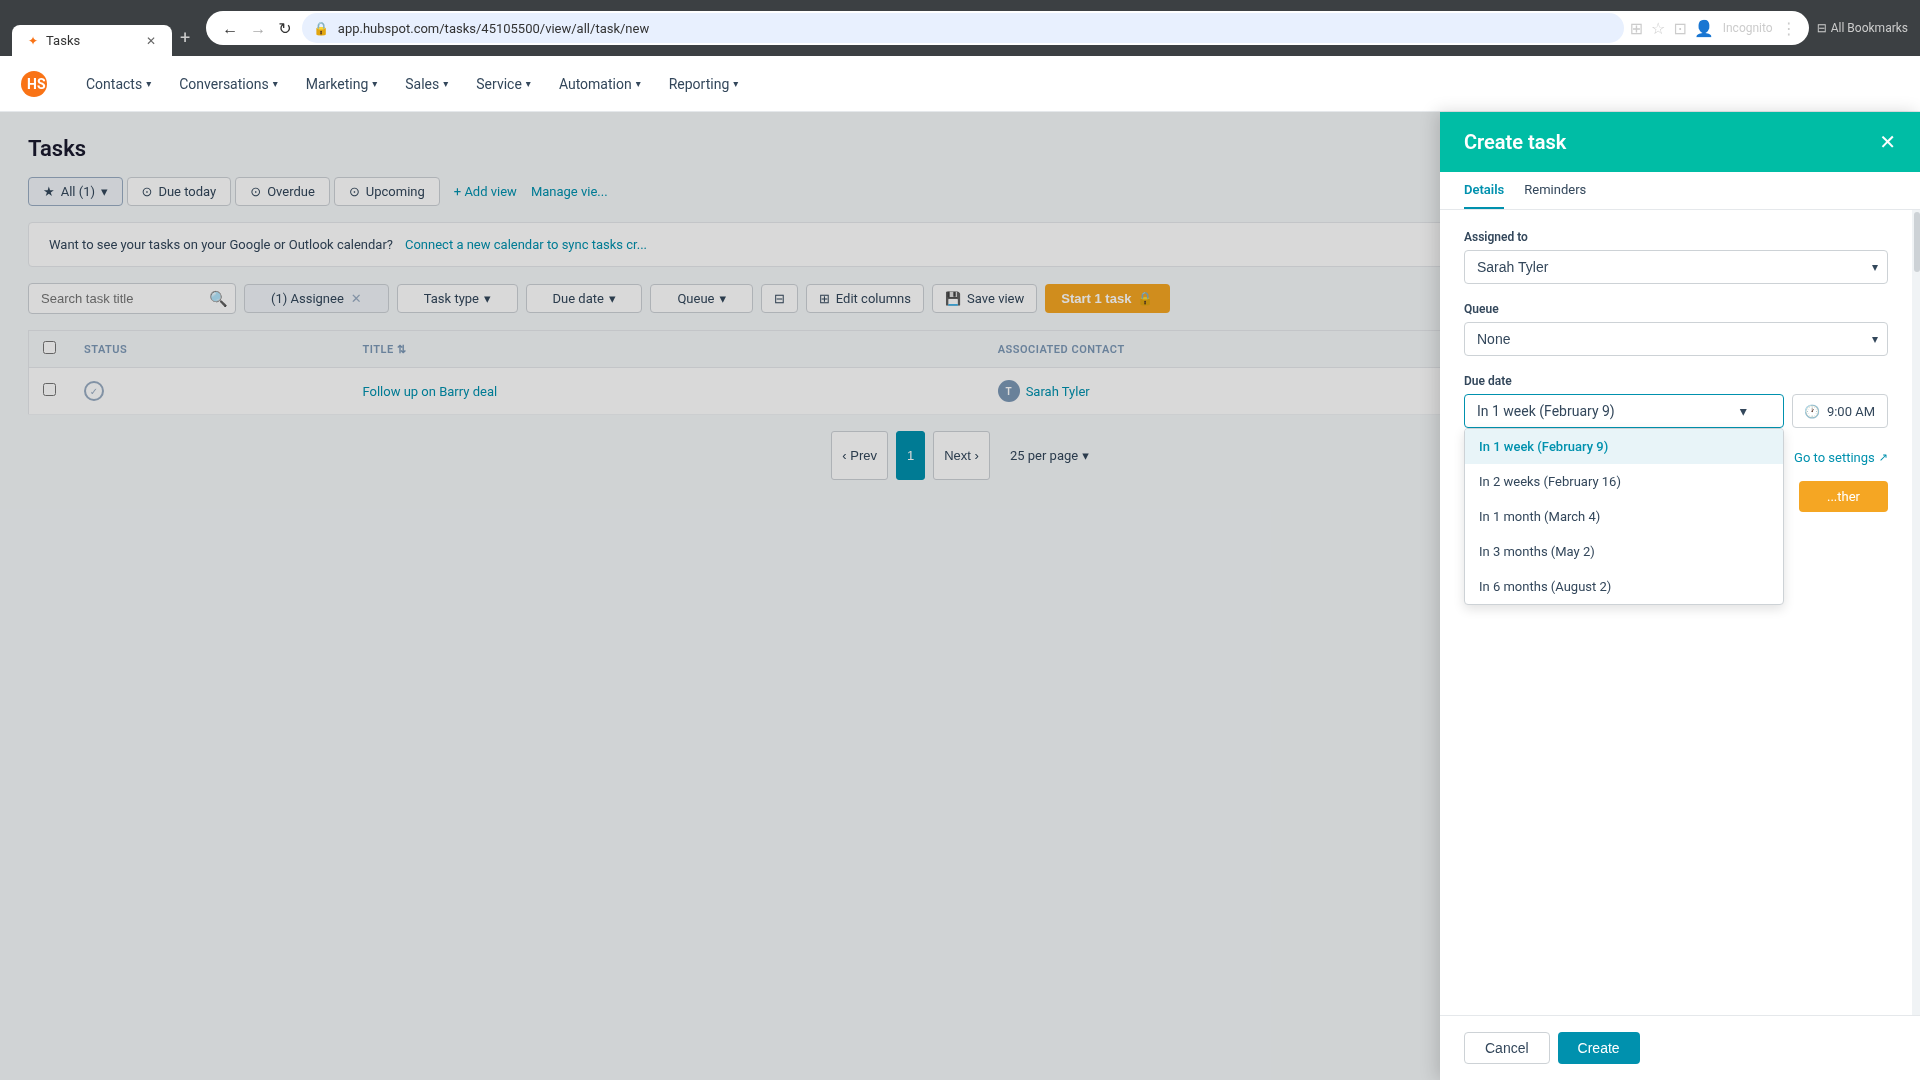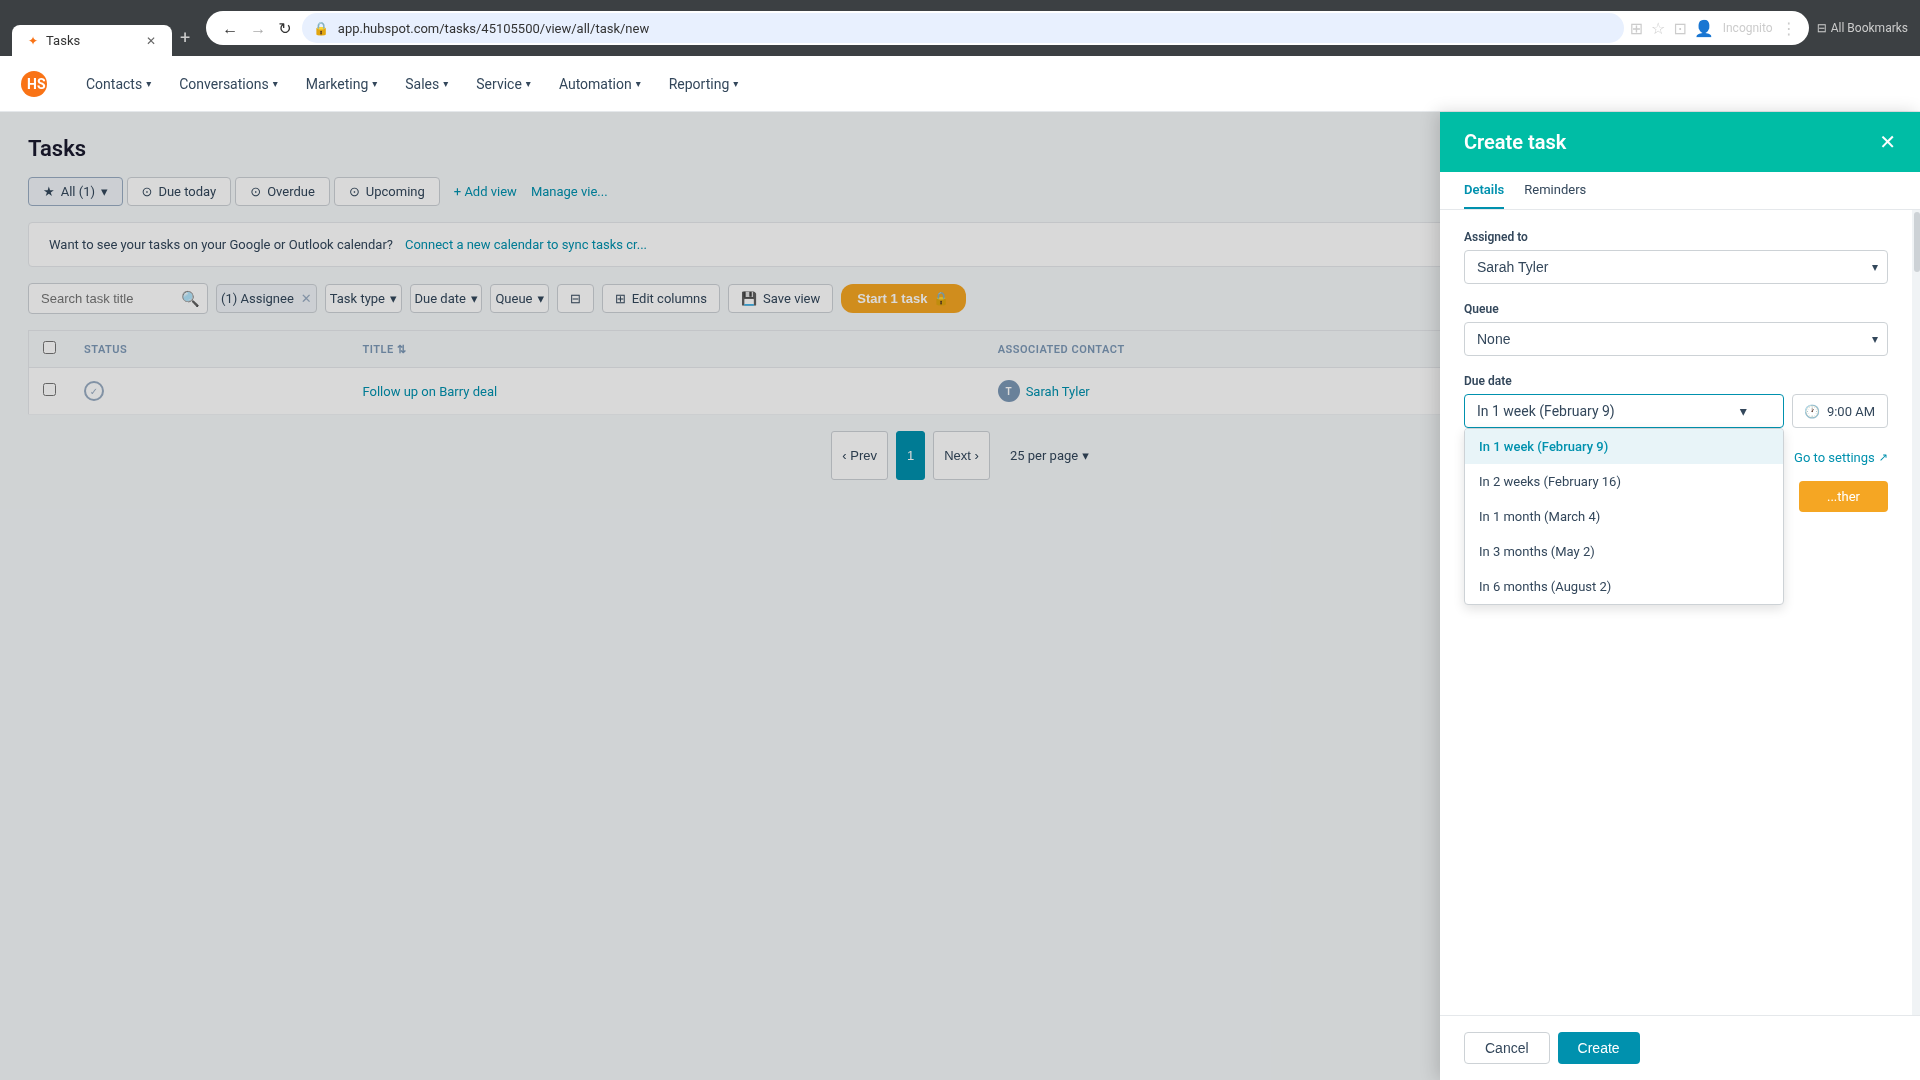--- a/index.html
+++ b/index.html
@@ -39,27 +39,27 @@
     .task-tab-add { color: #0091ae; font-size: 13px; cursor: pointer; display: flex; align-items: center; gap: 4px; padding: 6px 10px; }
     .task-tab-manage { color: #0091ae; font-size: 13px; cursor: pointer; }
 
     
     .calendar-banner { background: #fff; border: 1px solid #e5e8eb; border-radius: 4px; padding: 14px 20px; margin-bottom: 16px; display: flex; align-items: center; gap: 12px; font-size: 13px; color: #33475b; }
     .calendar-banner-link { color: #0091ae; cursor: pointer; }
 
     
     .filter-bar { display: flex; align-items: center; gap: 8px; margin-bottom: 16px; flex-wrap: wrap; }
     .search-input-wrap { position: relative; display: flex; align-items: center; }
-    .search-input { border: 1px solid #cdd2d6; border-radius: 4px; padding: 7px 36px 7px 12px; font-size: 13px; color: #33475b; width: 180px; outline: none; }
+    .search-input { border: 1px solid #cdd2d6; border-radius: 4px; padding: 7px 36px 7px 12px; font-size: 13px; color: #33475b; width: 208px; outline: none; }
     .search-icon-btn { position: absolute; right: 8px; color: #7c98b6; font-size: 15px; }
-    .filter-btn { display: flex; align-items: center; gap: 5px; padding: 6px 4px; border: 1px solid #cdd2d6; border-radius: 4px; font-size: 13px; color: #33475b; cursor: pointer; background: #fff; }
+    .filter-btn { display: flex; align-items: center; gap: 5px; padding: 6px 26px; border: 1px solid #cdd2d6; border-radius: 4px; font-size: 13px; color: #33475b; cursor: pointer; background: #fff; }
     .filter-btn-active { background: #f0f4f8; }
     .filter-close { color: #99acc2; margin-left: 2px; }
     .action-btn { display: flex; align-items: center; gap: 6px; padding: 6px 12px; border: 1px solid #cdd2d6; border-radius: 4px; font-size: 13px; color: #33475b; cursor: pointer; background: #fff; }
-    .start-task-btn { background: #f5a623; border: none; color: #fff; border-radius: 12px; padding: 7px 16px; font-size: 13px; font-weight: 600; cursor: pointer; display: flex; align-items: center; gap: 6px; }
+    .start-task-btn { background: #f5a623; border: none; color: #fff; border-radius: 4px; padding: 7px 16px; font-size: 13px; font-weight: 600; cursor: pointer; display: flex; align-items: center; gap: 6px; }
 
     
     .tasks-table { width: 100%; border-collapse: collapse; background: #fff; border: 1px solid #e5e8eb; border-radius: 4px; }
     .tasks-table th { background: #f5f8fa; padding: 10px 14px; font-size: 11px; font-weight: 600; color: #7c98b6; text-transform: uppercase; text-align: left; border-bottom: 1px solid #e5e8eb; letter-spacing: 0.5px; }
     .tasks-table td { padding: 12px 14px; font-size: 13px; color: #33475b; border-bottom: 1px solid #f0f3f5; }
     .task-link { color: #0091ae; cursor: pointer; }
     .contact-badge { display: flex; align-items: center; gap: 6px; }
     .contact-avatar { width: 22px; height: 22px; border-radius: 50%; background: #7c98b6; color: #fff; font-size: 10px; display: flex; align-items: center; justify-content: center; font-weight: 600; }
     .checkbox-cell { width: 32px; }
     .status-circle { width: 20px; height: 20px; border-radius: 50%; border: 2px solid #99acc2; display: flex; align-items: center; justify-content: center; }

